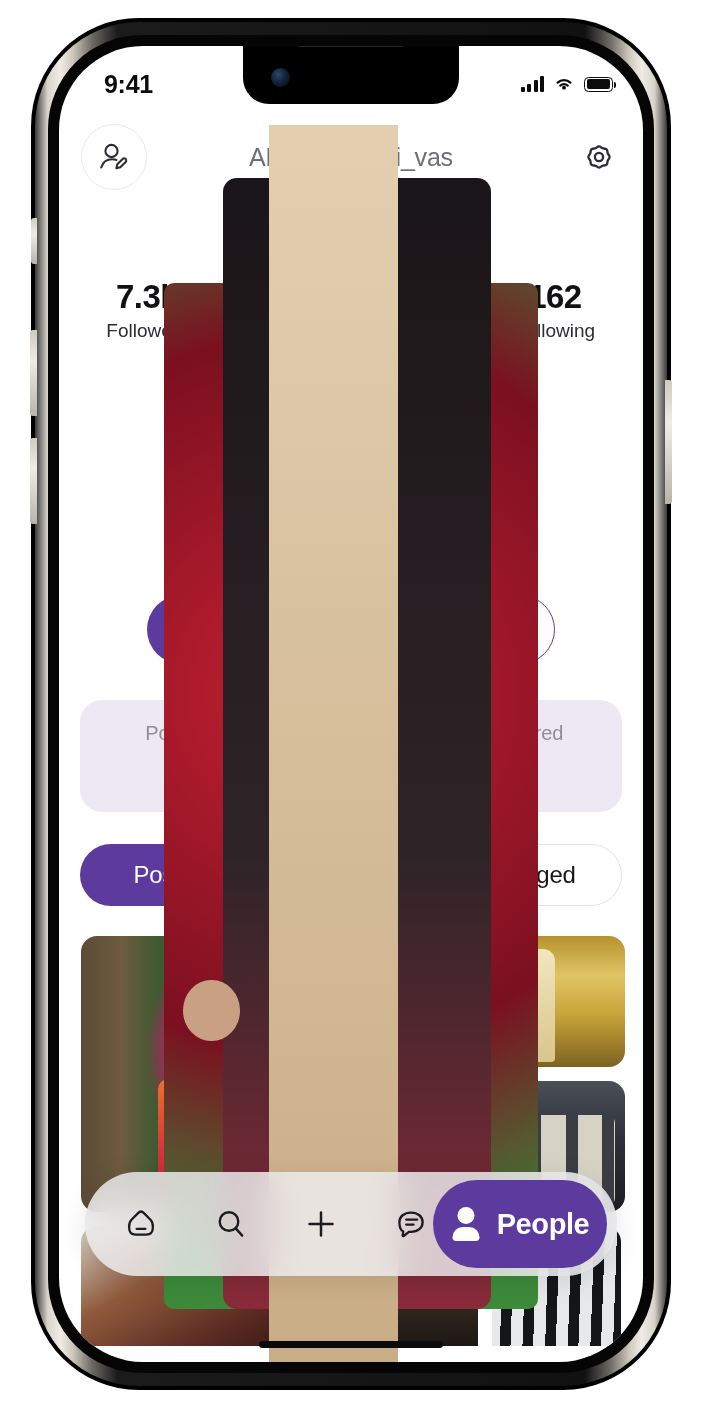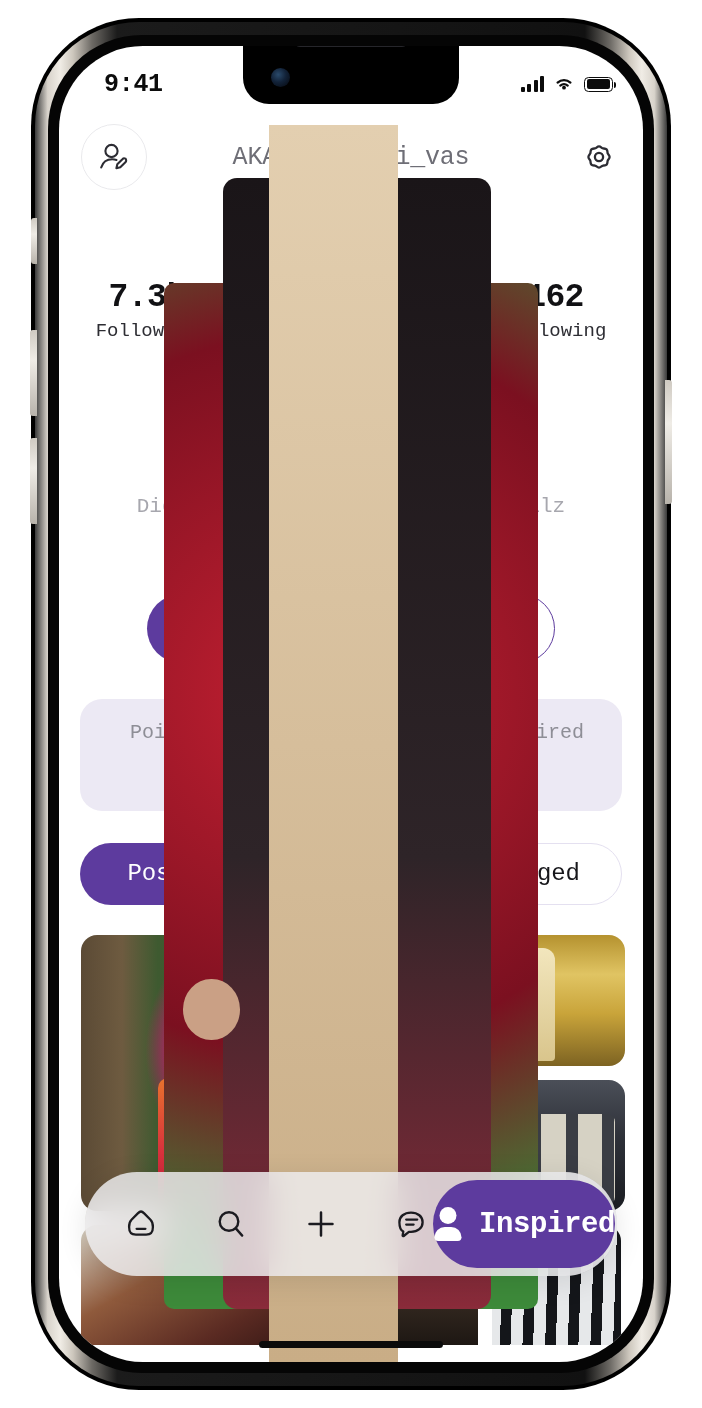--- a/index.html
+++ b/index.html
@@ -22,21 +22,21 @@
     border-radius:104px;
     background:linear-gradient(90deg,#3a3a3a 0%,#d8d3cb 2%,#f0ece5 4%,#cdc7bd 6%,#6d6a65 9%,#1b1b1b 13%,
       #111 87%,#6d6a65 91%,#cdc7bd 94%,#f0ece5 96%,#d8d3cb 98%,#3a3a3a 100%);
   }
   .phone-inner-black{
     position:absolute; left:48px; top:35px; width:606px; height:1338px;
     border-radius:94px; background:#050505;
   }
   .screen{
     position:absolute; left:59px; top:46px; width:584px; height:1316px;
-    border-radius:84px; background:#ffffff; overflow:hidden;font-family:Liberation Mono, monospace;
+    border-radius:84px; background:#ffffff; overflow:hidden;
   }
 
   
   .btn-side{ position:absolute; background:linear-gradient(180deg,#cfcac2,#efece6 35%,#b8b3ab); }
   .btn-silence{ left:31px; top:218px; width:6px; height:46px; border-radius:3px 0 0 3px;}
   .btn-volup{ left:30px; top:330px; width:7px; height:86px; border-radius:3px 0 0 3px;}
   .btn-voldn{ left:30px; top:438px; width:7px; height:86px; border-radius:3px 0 0 3px;}
   .btn-power{ right:30px; top:380px; width:7px; height:124px; border-radius:0 3px 3px 0;}
 
   
@@ -392,21 +392,21 @@
           </div>
           <div class="navi">
             <svg width="40" height="40" viewBox="0 0 40 40">
               <path d="M20 8.6c6.8 0 11.6 3.9 11.6 9.6 0 5.7-4.8 9.6-11.6 9.6h-2.1l-5.2 4.2c-.5.4-1.2 0-1.1-.6l.7-3.8C9 25.9 8.4 21.9 8.4 18.2c0-5.7 4.8-9.6 11.6-9.6z" stroke="#1b1b20" stroke-width="2.3" fill="none" stroke-linejoin="round"></path>
               <path d="M15.2 15.6h11M15.2 20.6h7.4" stroke="#1b1b20" stroke-width="2.3" stroke-linecap="round"></path>
             </svg>
           </div>
         </div>
         <div class="profile-pill">
           <div class="pp-ava"></div>
-          <div class="pp-label">Inspired</div>
+          <div class="pp-label">People</div>
         </div>
       </div>
 
       <div class="homebar"></div>
 
     </div>
   </div>
 </div>
 
 </body></html>

